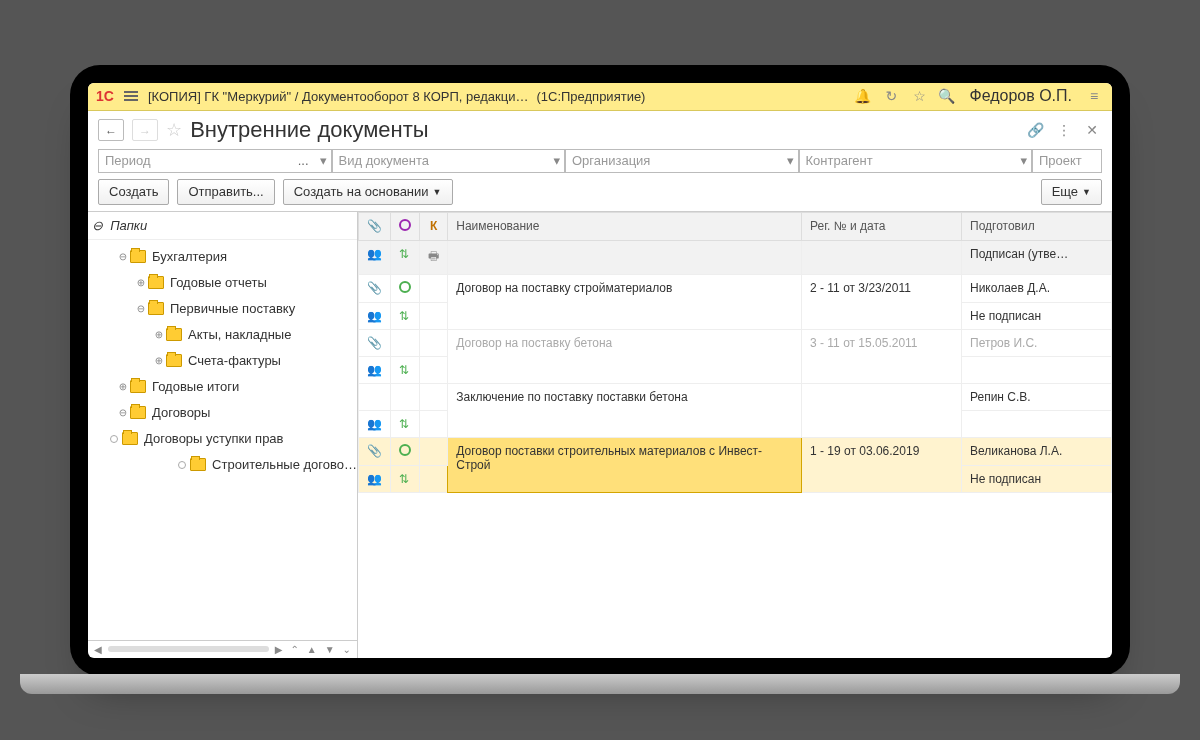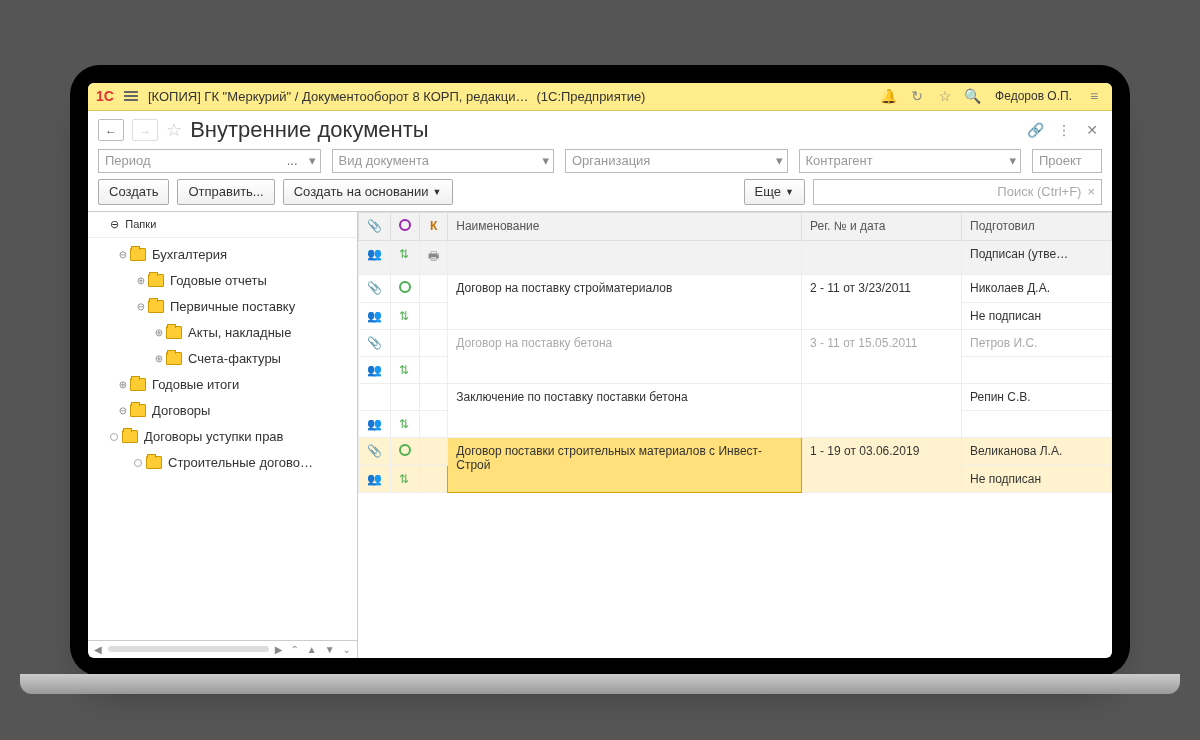--- a/index.html
+++ b/index.html
@@ -7,41 +7,41 @@
   .laptop { width:1060px; background:#000; border-radius:30px; padding:18px; position:relative; box-shadow: 0 30px 40px -20px rgba(0,0,0,0.4);}
   .laptop::after { content:""; position:absolute; left:-50px; right:-50px; bottom:-18px; height:20px; background:linear-gradient(#ccc,#999); border-radius:0 0 12px 12px; }
   .screen { background:#fff; height:575px; border-radius:6px; overflow:hidden; display:flex; flex-direction:column; }
   
   .titlebar { background:#ffec8b; height:28px; display:flex; align-items:center; padding:0 8px; gap:8px; border-bottom:1px solid #d9c85c; font-size:13px; color:#333;}
   .logo { font-weight:bold; color:#d33; font-size:14px; }
   .hamb { display:flex; flex-direction:column; gap:2px; cursor:pointer; padding:2px;}
   .hamb span { display:block; width:14px; height:2px; background:#666; }
   .titlebar .spacer { flex:1; }
   .ticon { width:20px; height:20px; display:flex; align-items:center; justify-content:center; color:#888; cursor:pointer; font-size:14px;}
-  .user { font-size:12px; color:#333; padding:0 4px;}
+  .user { font-size:16px; color:#333; padding:0 4px;}
   
   .pagehead { display:flex; align-items:center; padding:6px 10px; gap:8px; }
   .navbtn { border:1px solid #bbb; width:26px; height:22px; display:flex; align-items:center; justify-content:center; cursor:pointer; background:#fff; border-radius:2px; font-size:12px; color:#555;}
   .navbtn.dis { color:#ccc; border-color:#ddd;}
   .star { color:#ccc; font-size:18px; cursor:pointer;}
   .pagetitle { font-size:22px; font-weight:normal; color:#333;}
   .pagehead .spacer { flex:1; }
   
-  .filters { display:flex; gap:11px; padding:0 10px 6px 10px; }
+  .filters { display:flex; gap:0; padding:0 10px 6px 10px; }
   .fsel { border:1px solid #bbb; height:24px; display:flex; align-items:center; padding:0 6px; color:#999; background:#fff; flex:1; min-width:0; position:relative;}
   .fsel .dd { position:absolute; right:4px; color:#888;}
   .fsel.period::after { content:"..."; position:absolute; right:22px; color:#666;}
   
   .toolbar { display:flex; gap:8px; padding:0 10px 6px 10px; align-items:center;}
   .btn { border:1px solid #aaa; background:linear-gradient(#fff,#f0f0f0); height:26px; padding:0 10px; display:flex; align-items:center; cursor:pointer; border-radius:2px; gap:4px;}
   .search { border:1px solid #bbb; height:26px; flex:1; display:flex; align-items:center; padding:0 6px; color:#aaa; justify-content:flex-end; gap:6px;}
   
   .mainsplit { flex:1; display:flex; border-top:1px solid #ccc; overflow:hidden;}
   .treepane { width:270px; border-right:1px solid #ccc; display:flex; flex-direction:column;}
-  .treehead { padding:6px 22px; border-bottom:1px solid #eee; font-size:11px;}
+  .treehead { padding:6px 4px; border-bottom:1px solid #eee; font-size:13px;font-style:italic;}
   .tree { flex:1; overflow:auto; padding:4px 0;}
   .tnode { display:flex; align-items:center; height:26px; cursor:pointer; white-space:nowrap; overflow:hidden; text-overflow:ellipsis;}
   .tnode .tw { display:inline-block; width:14px; text-align:center; color:#888; font-size:10px;}
   .fold { display:inline-block; width:16px; height:13px; background:#ffcc33; border:1px solid #cc9900; margin-right:6px; border-radius:1px; position:relative;}
   .fold::before{content:""; position:absolute; top:-3px; left:0; width:7px; height:3px; background:#ffcc33; border:1px solid #cc9900; border-bottom:none;}
   .circle { display:inline-block; width:8px; height:8px; border:1px solid #aaa; border-radius:50%; margin-right:4px;}
   .tnode.sel { background:#ffe680; border:1px solid #e0b000; height:24px;}
   .treefoot { border-top:1px solid #ccc; height:18px; display:flex; align-items:center; gap:4px; padding:0 4px; font-size:10px; color:#888;}
   .treefoot span{cursor:pointer; padding:0 2px;}
   
@@ -125,24 +125,20 @@
         </div>
     <div class="btn">
           <span>Создать на основании</span> 
           <span style="font-size:9px">▼</span>
         </div>
     <div style="flex:1"></div>
     <div class="btn">
           <span>Еще</span> 
           <span style="font-size:9px">▼</span>
         </div>
-    <div class="search">
-          <span>Поиск (Ctrl+F)</span>
-          <span>×</span>
-        </div>
   </div>
 
   <div class="mainsplit">
     <div class="treepane">
       <div class="treehead"><span class="tw">⊖</span>&nbsp;&nbsp;<span>Папки</span></div>
       <div class="tree" id="tree">
             <div class="tnode" style="padding-left: 28px;">
               <span class="tw">⊖</span>
               <span class="fold"></span>
               <span>Бухгалтерия</span>
@@ -175,21 +171,21 @@
             <div class="tnode" style="padding-left: 28px;">
               <span class="tw">⊖</span>
               <span class="fold"></span>
               <span>Договоры</span>
             </div>
             <div class="tnode" style="padding-left: 22px;">
               <span class="circle"></span>
               <span class="fold"></span>
               <span>Договоры уступки прав</span>
             </div>
-            <div class="tnode" style="padding-left: 46px;">
+            <div class="tnode" style="padding-left: 68px; justify-content: flex-end;">
               <span class="circle"></span>
               <span class="fold"></span>
               <span>Строительные догово…</span>
             </div>
           </div>
       <div class="treefoot">
         <span>◀</span>
         <span style="flex:1; background:#ddd; height:6px; border-radius:3px;"></span>
         <span>▶</span>
         <span>⌃</span>

